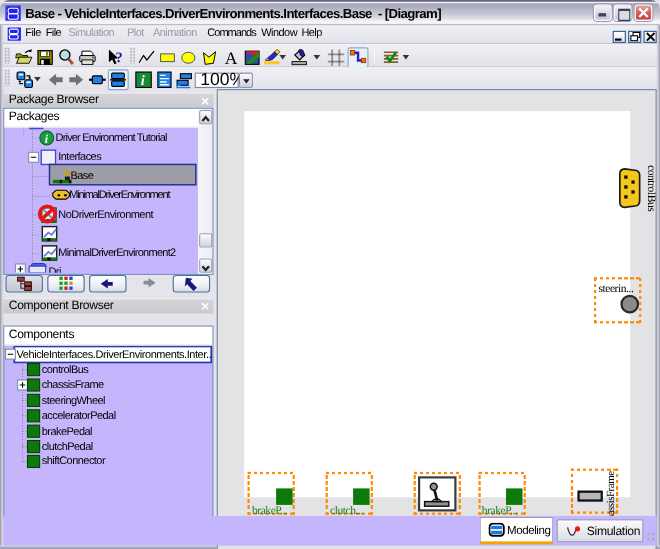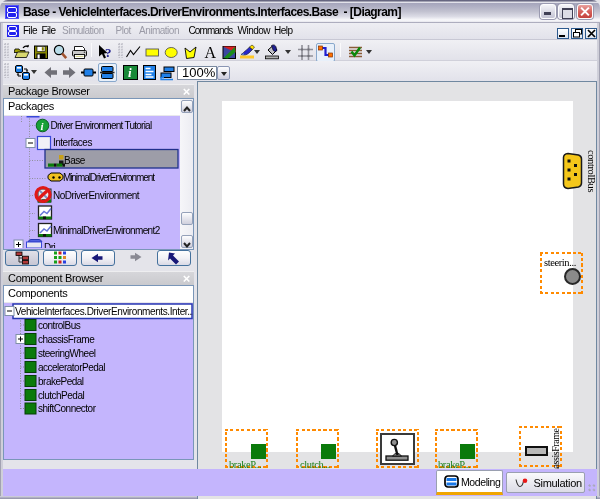--- a/index.html
+++ b/index.html
@@ -226,21 +226,21 @@
           <rect x="2.5" y="1.5" width="12" height="14" fill="#2080e8" stroke="#000"></rect>
           <g stroke="#fff" stroke-width="1.3">
             <path d="M4.5,4.5 h5 M4.5,7.5 h8 M4.5,10.5 h6 M4.5,13 h8"></path>
           </g>
         </svg></div>
     <div class="ticon" style="left:156px; top:2.5px;"><svg width="17" height="17" viewBox="0 0 17 17">
           <rect x="5" y="3" width="10" height="4.5" fill="#2080e8" stroke="#000"></rect>
           <rect x="2" y="9" width="10" height="4.5" fill="#2080e8" stroke="#000"></rect>
           <path d="M5,13.5 h-3 v2 h12" fill="none" stroke="#2080e8" stroke-width="1.4"></path>
         </svg></div>
-    <div class="abs" style="left:174px; top:4.5px; width:40px; height:14px; background:#fff; border:1px solid #7a8aa0; font-size:13px; line-height:12px; padding-left:4px;">100%</div>
+    <div class="abs" style="left:174px; top:4.5px; width:40px; height:14px; background:#fff; border:1px solid #7a8aa0; font-size:16px; line-height:12px; padding-left:4px;">100%</div>
     <div class="abs" style="left:214px; top:4.5px; width:13px; height:14px; background:linear-gradient(to bottom,#fdfdfe,#ccccdc); border:1px solid #8a96b4; border-radius:2px;">
         <div class="abs" style="left:2.5px; top:5px; width:0; height:0; border-left:3px solid transparent; border-right:3px solid transparent; border-top:4px solid #222;"></div>
       </div>
   </div>
   <div id="leftpanel">
     <div class="dockhdr" style="top:0;">Package Browser<span class="x">×</span></div>
     <div class="twidget" style="top:14px; height:152px;">
       <div class="colhdr" style="width:177px;">Packages</div>
       <div class="abs" id="pkgtree" style="left:0; top:17px; width:176px; height:132px; overflow:hidden;">
         <svg class="abs" style="left:0;top:0;" width="176" height="132" viewBox="0 0 176 132">
@@ -335,21 +335,21 @@
             <path d="M20.5,2.5 v2.8 h-4.5 v-2.6 l-6.5,4.3 6.5,4.3 v-2.6 h4.5 v2.8 z" fill="#181878"></path>
           </svg></div>
       <div class="abs" style="left:116px; top:0; width:34px; height:16px;"><svg width="32" height="14" viewBox="0 0 32 14">
             <path d="M11.5,2.5 v2.8 h4.5 v-2.6 l6.5,4.3 -6.5,4.3 v-2.6 h-4.5 v2.8 z" fill="#8a8a94"></path>
           </svg></div>
       <div class="bbtn" style="left:154px;"><svg width="32" height="14" viewBox="0 0 32 14">
             <path d="M11,1.5 l6,1 -2,2 6,6 -3,3 -6,-6 -2,2 z" fill="#181878"></path>
           </svg></div>
     </div>
     <div class="dockhdr" style="top:187px;">Component Browser<span class="x">×</span></div>
-    <div class="twidget" style="top:201px; height:175px;">
+    <div class="twidget" style="top:212px; height:175px;">
       <div class="colhdr" style="width:189px; border-right:none;">Components</div>
       <div class="abs" id="comptree" style="left:0; top:17px; width:189px; height:156px; overflow:hidden;">
         <svg class="abs" style="left:0;top:0;" width="189" height="156" viewBox="0 0 189 156">
           <g fill="none" stroke="#88888f" stroke-dasharray="1,1.5">
             <path d="M16.5,15 V106 M16.5,22 H21 M16.5,36 H12 M16.5,50 H21 M16.5,64 H21 M16.5,78 H21 M16.5,92 H21 M16.5,105.5 H21"></path>
           </g>
           <rect x="9" y="1" width="179" height="14.5" fill="#fff" stroke="#2838b0" stroke-width="1.5"></rect>
           <rect x="1" y="3.5" width="9" height="9" fill="#fff" stroke="#8090a8"></rect>
           <path d="M3,8 h5" stroke="#000"></path>
           <rect x="21" y="16.5" width="11" height="11" fill="#0b7a0b" stroke="#063f06"></rect>

